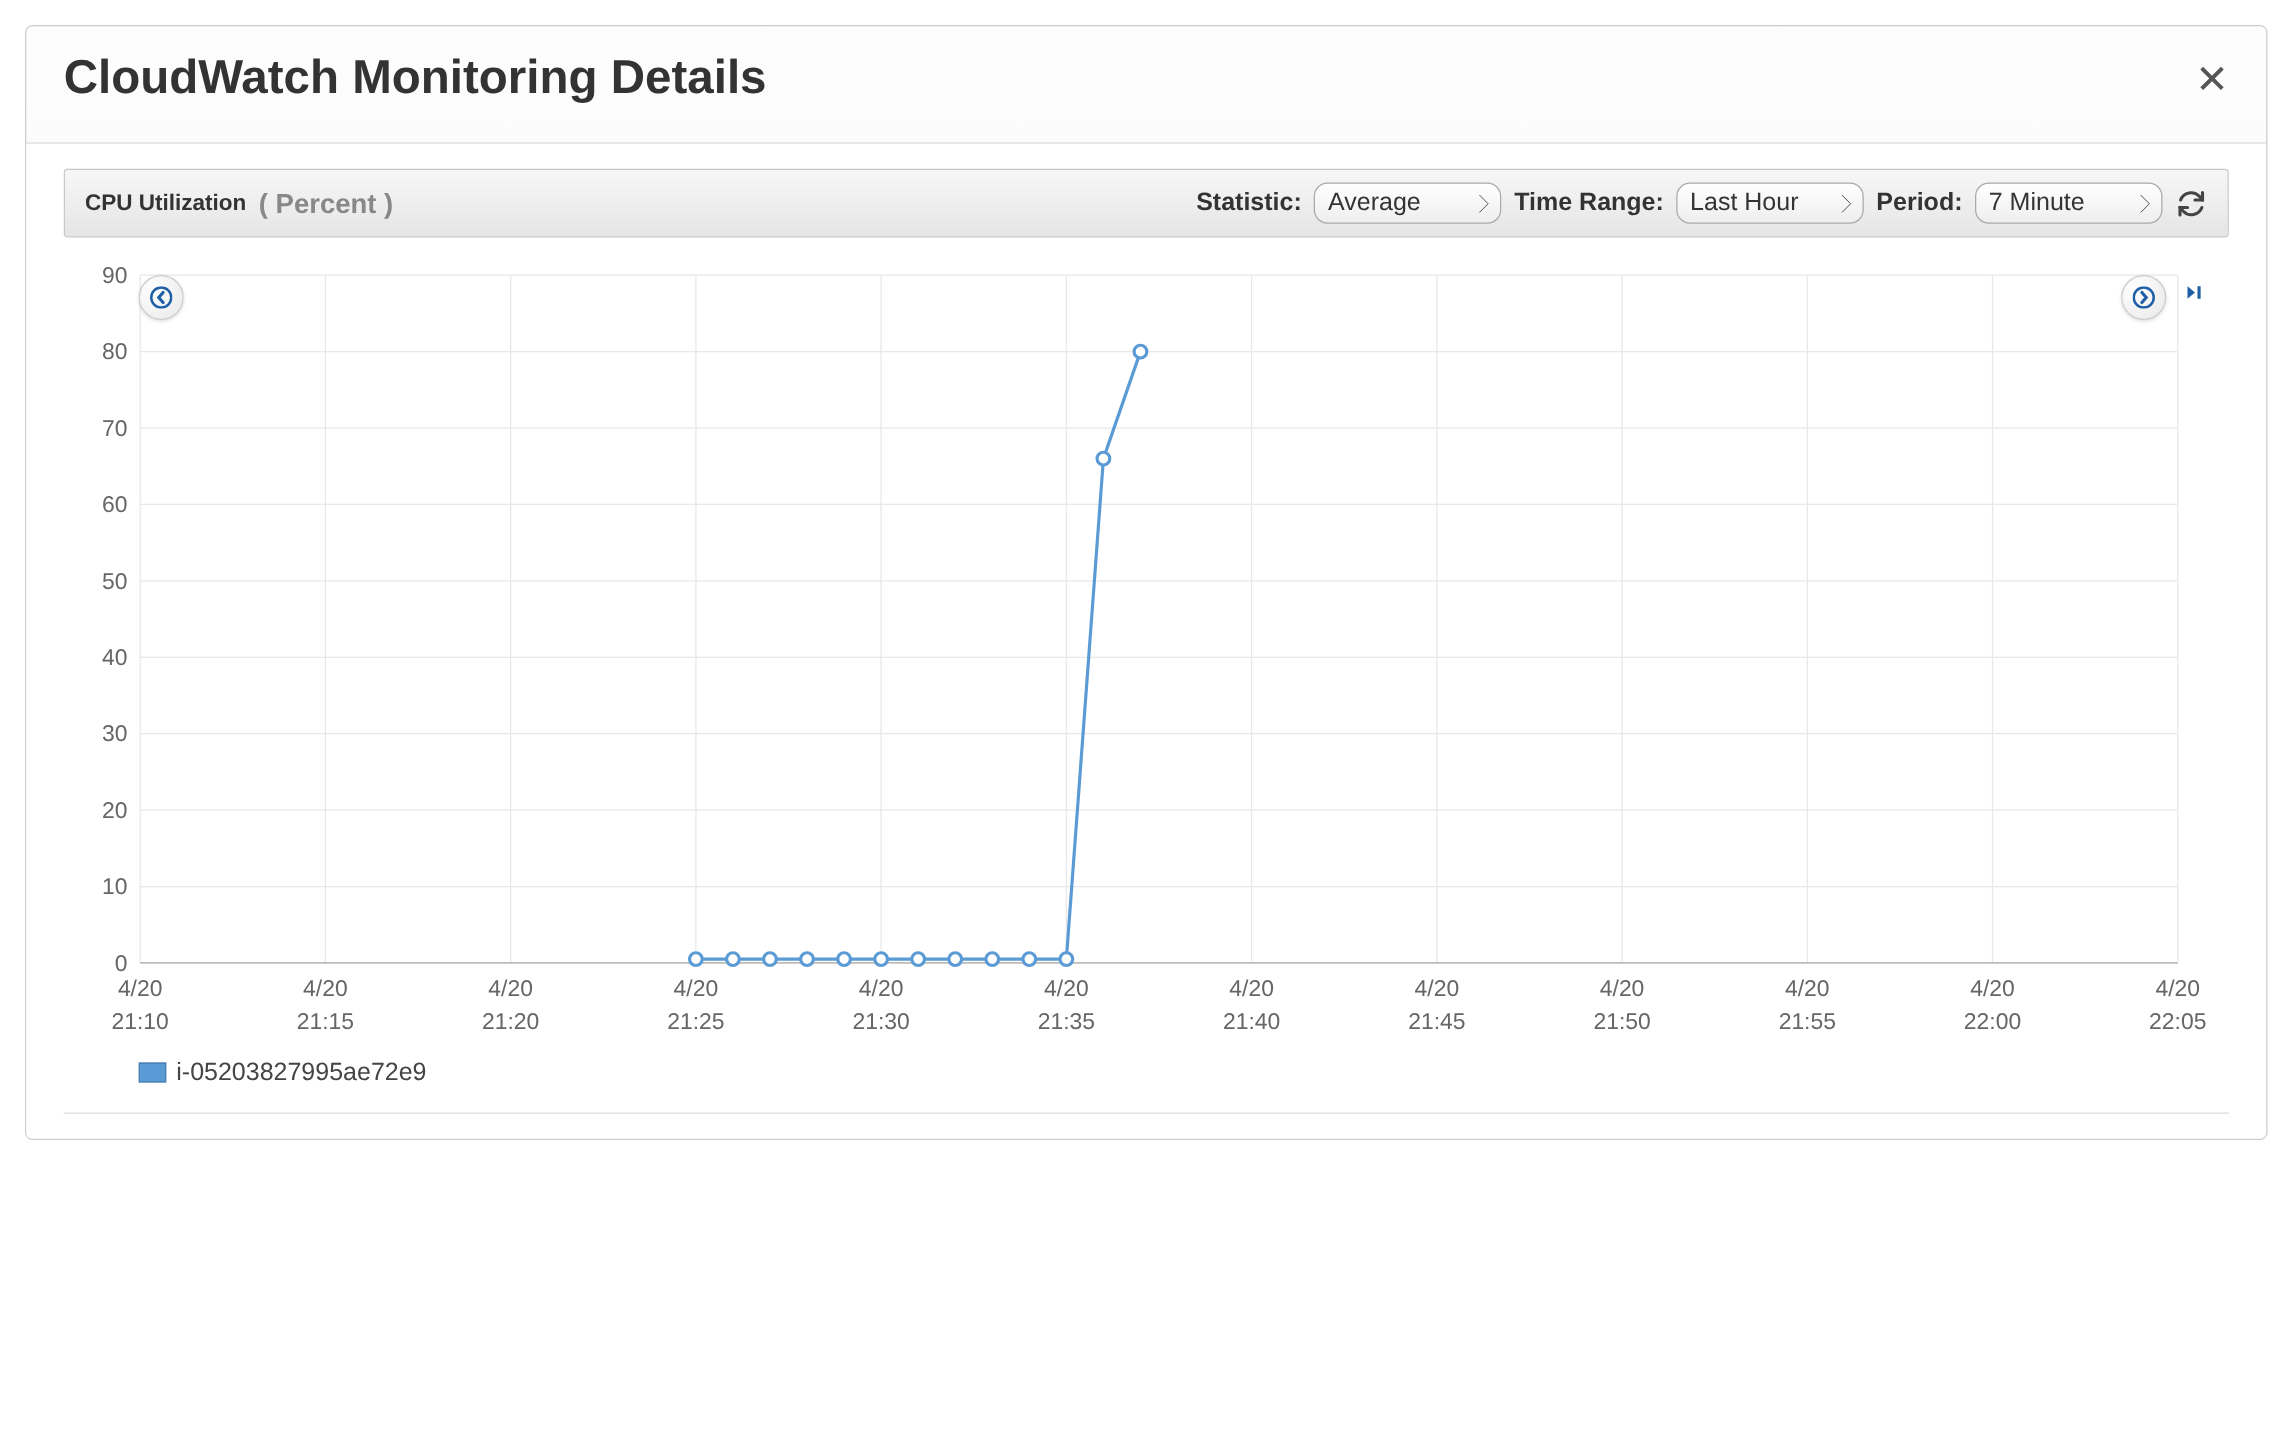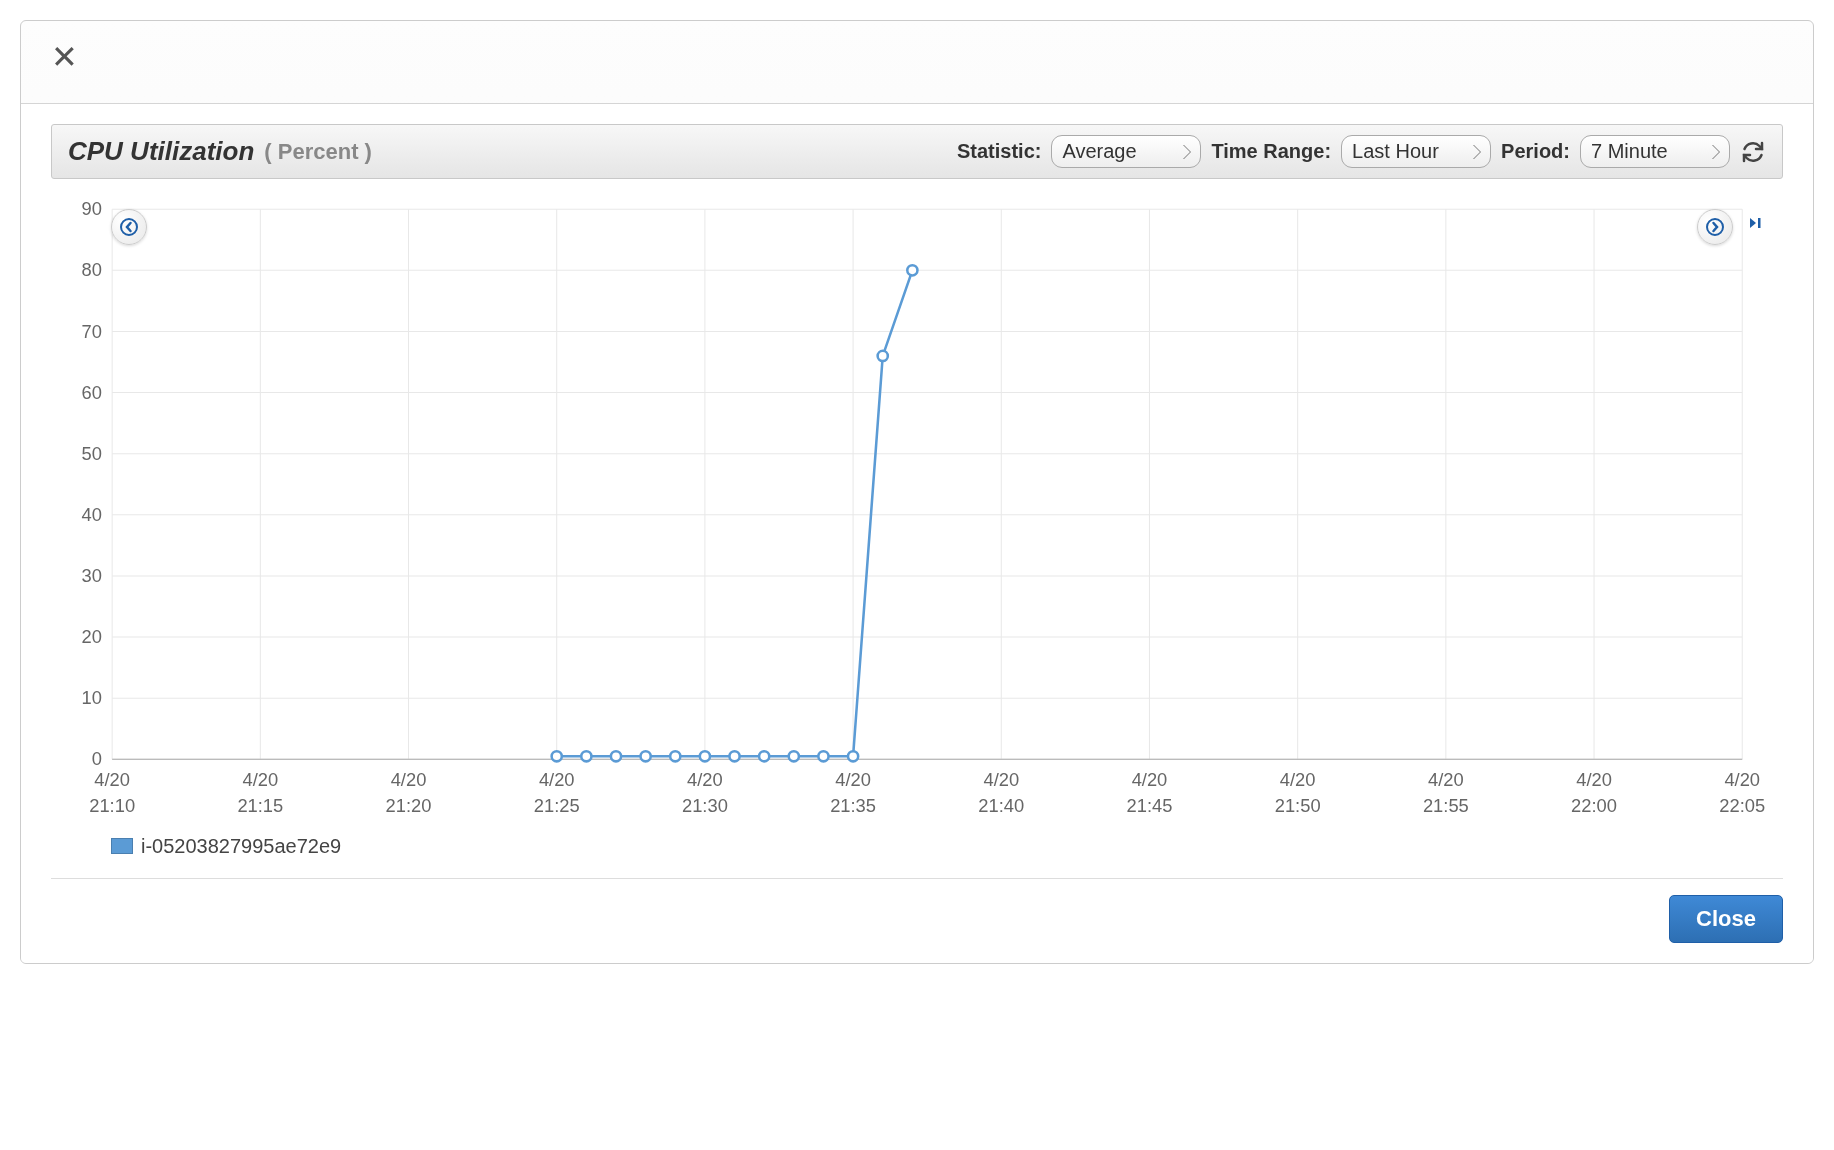--- a/index.html
+++ b/index.html
@@ -42,24 +42,23 @@
       background: linear-gradient(to bottom, #f7f7f7, #e5e5e5);
       border: 1px solid #c8c8c8;
       border-radius: 3px;
       padding: 10px 16px;
       display: flex;
       align-items: center;
       gap: 10px;
       margin-bottom: 20px;
     }
     .metric-name {
-      font-size: 26px;
+      font-size: 18px;
       font-weight: 700;
       color: #333;
-      font-style: italic;
     }
     .metric-unit {
       font-size: 22px;
       color: #888;
       font-weight: 700;
     }
     .spacer { flex: 1; }
     .control-label {
       font-size: 20px;
       font-weight: 700;
@@ -163,20 +162,21 @@
     .grid-line { stroke: #e8e8e8; stroke-width: 1; }
     .axis-line { stroke: #aaa; stroke-width: 1; }
     .data-line { stroke: #5b9bd5; stroke-width: 2.5; fill: none; }
     .data-point { fill: #fff; stroke: #5b9bd5; stroke-width: 2.5; }
   </style>
 </head>
 <body>
 
 <div class="modal">
   <div class="modal-header">
+    <h1 class="modal-title">CloudWatch Monitoring Details</h1>
     <span class="close-x">✕</span>
   </div>
 
   <div class="modal-body">
 
     <div class="controls-bar">
       <span class="metric-name">CPU Utilization</span>
       <span class="metric-unit">( Percent )</span>
       <span class="spacer"></span>
       <span class="control-label">Statistic:</span>
@@ -296,18 +296,15 @@
             <circle cx="845.4545454545455" cy="70.00000000000003" r="5" class="data-point" stroke="#5b9bd5"></circle>
           </g>
       </svg>
 
       <div class="legend">
         <span class="legend-swatch"></span>
         <span>i-05203827995ae72e9</span>
       </div>
     </div>
 
-    <div class="modal-footer">
-      <button class="btn-close">Close</button>
-    </div>
 
   </div>
 </div>
 
 </body></html>

